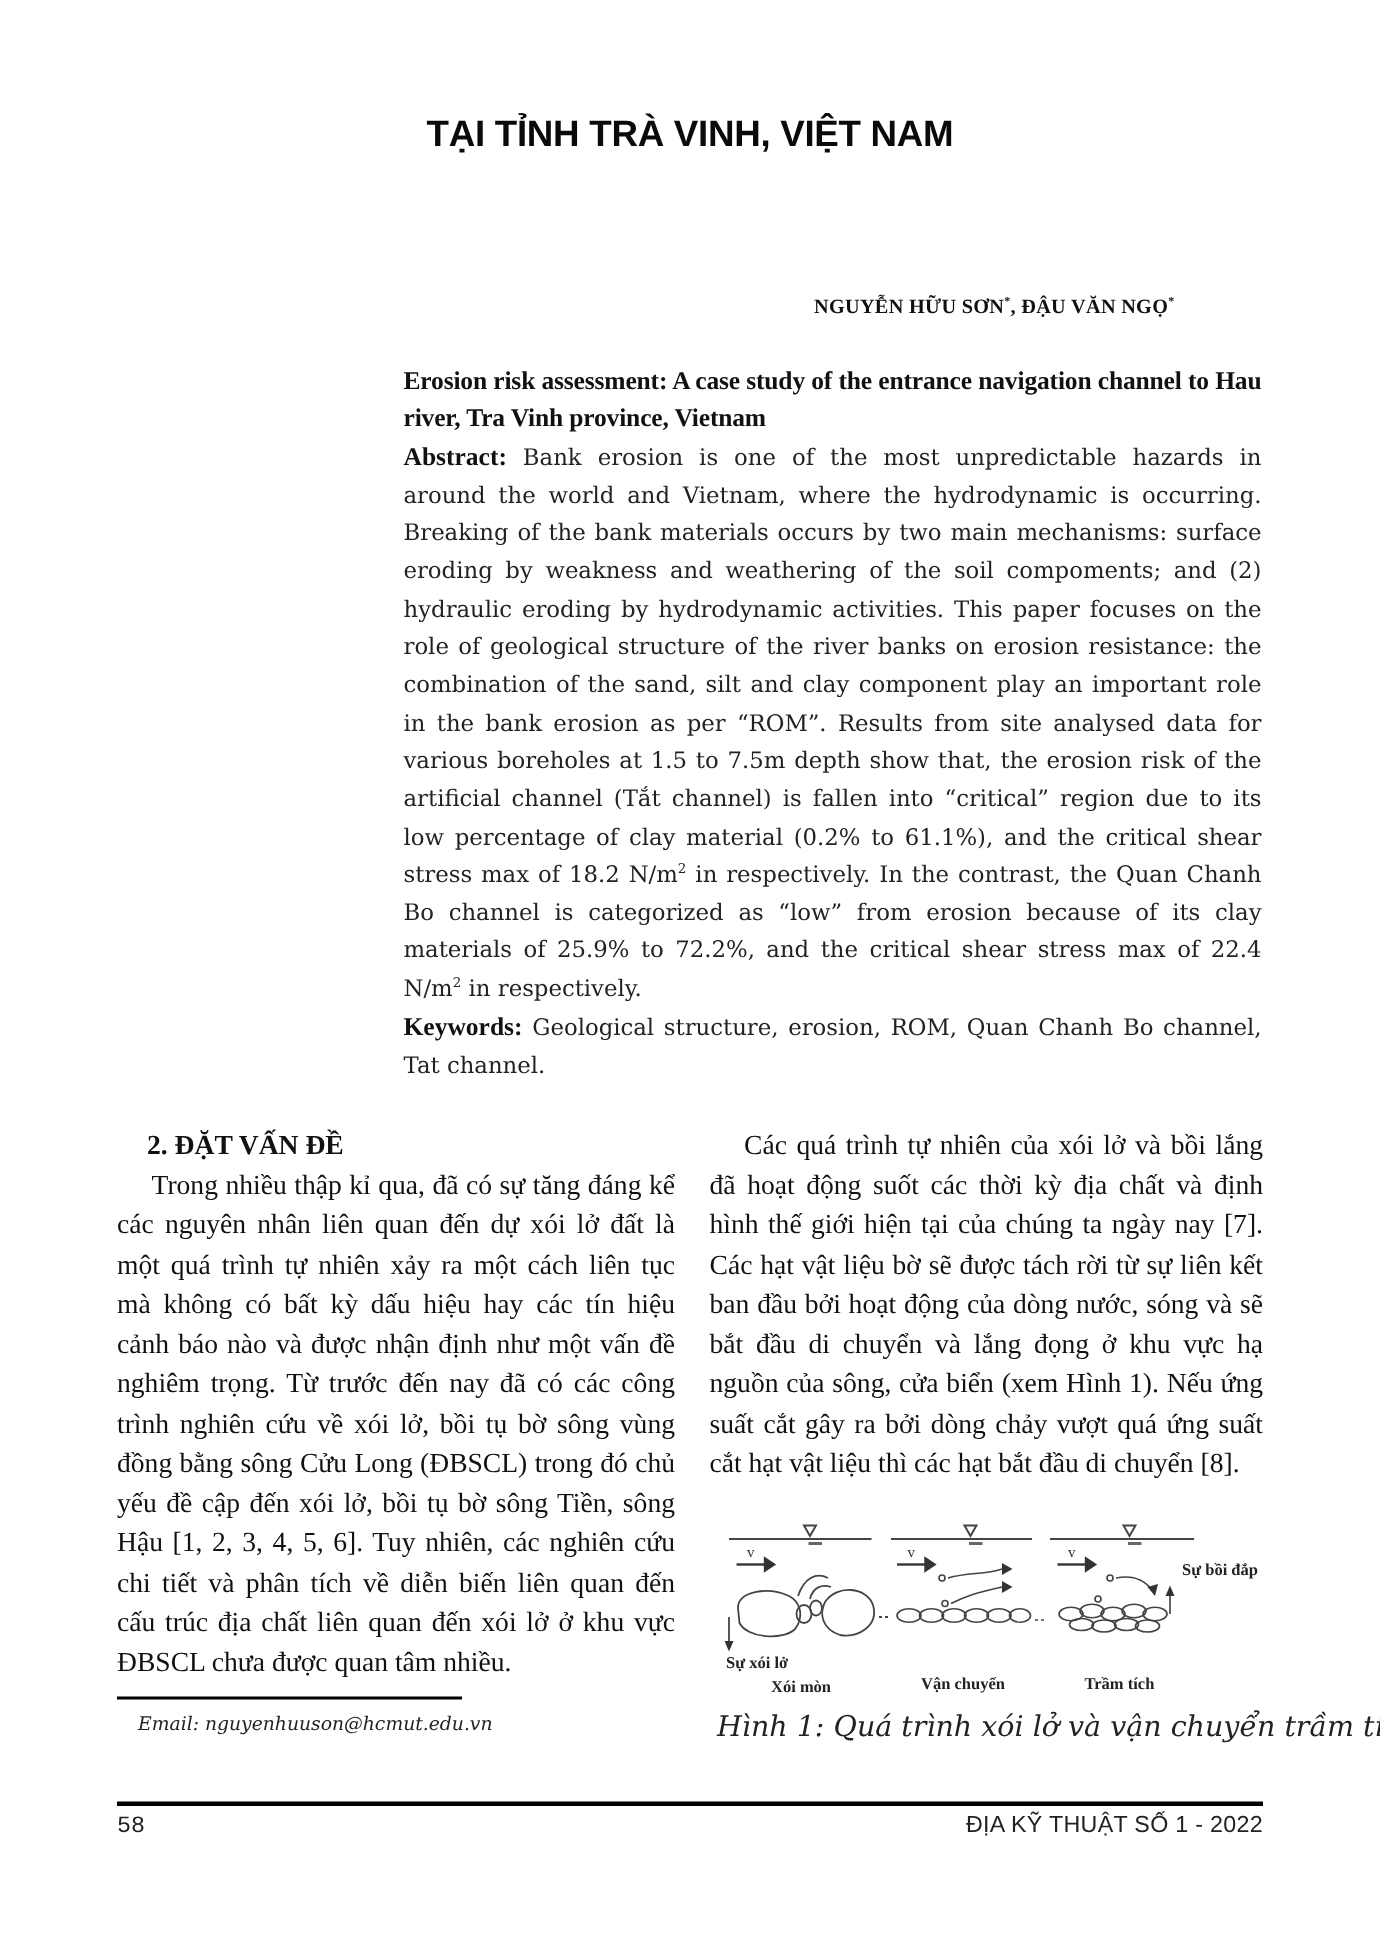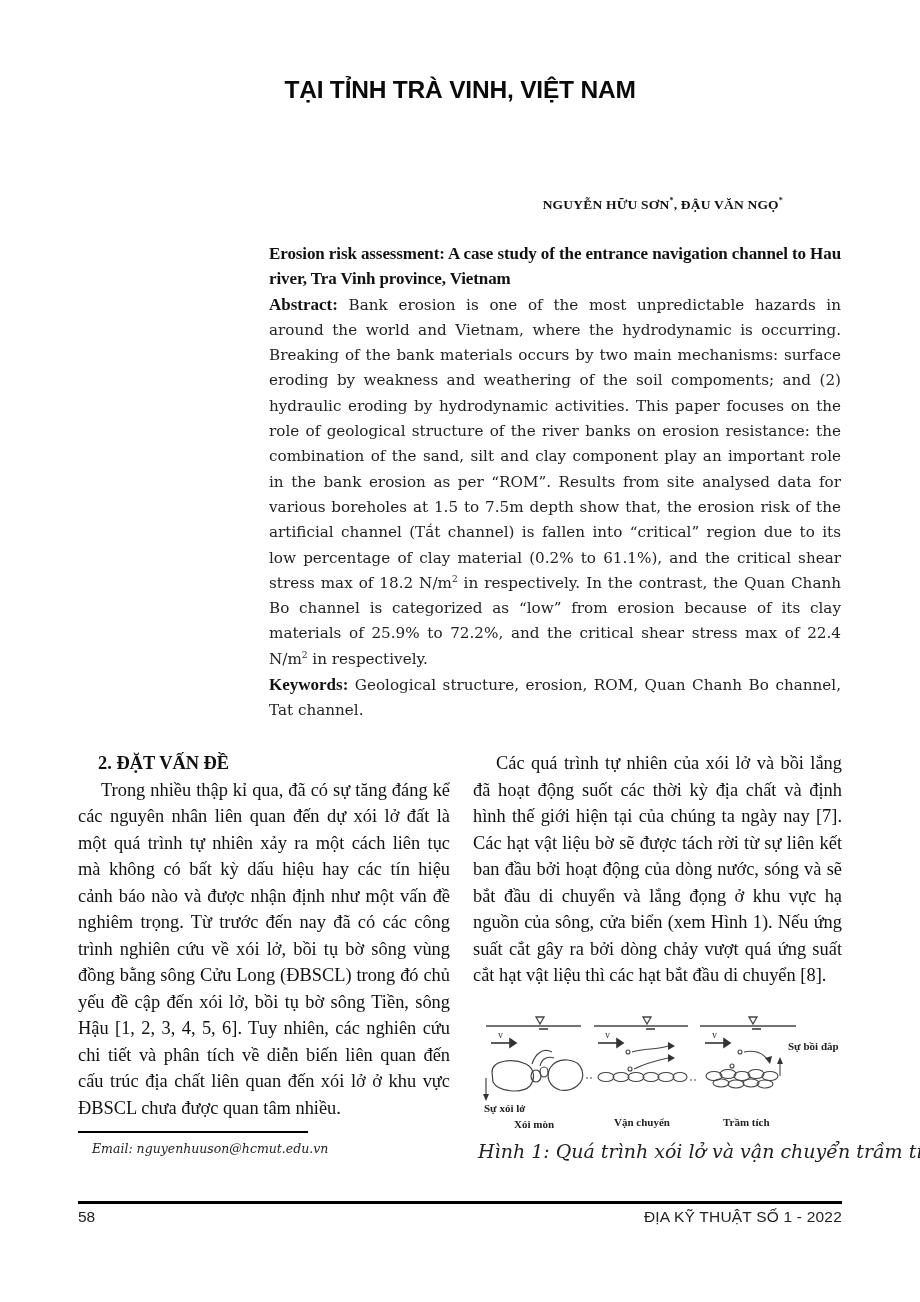--- a/index.html
+++ b/index.html
@@ -42,21 +42,21 @@
   .footnote .indent { padding-left: 14px; }
   .figure { position: absolute; left: 478px; top: 1000px; width: 364px; height: 130px; }
   .figure svg { display: block; }
   .caption {
     position: absolute; left: 478px; top: 1140px; width: 364px; text-align: center;
     font-family: "DejaVu Serif", serif; font-style: italic; font-size: 19px; color: #222; white-space: nowrap;
   }
   .footer-rule { position: absolute; left: 78px; top: 1201px; width: 764px; height: 3px; background: #000; }
   .page-number {
     position: absolute; left: 78px; top: 1208px;
-    font-family: Liberation Sans, sans-serif; font-size: 15.5px; color: #222;
+    font-family: Liberation Mono, monospace; font-size: 15.5px; color: #222;
   }
   .journal-name {
     position: absolute; right: 78px; top: 1208px;
     font-family: "Liberation Sans", sans-serif; font-size: 15.5px; color: #222; letter-spacing: 0.2px;
   }
 </style>
 </head>
 <body>
 
 <div class="title">

